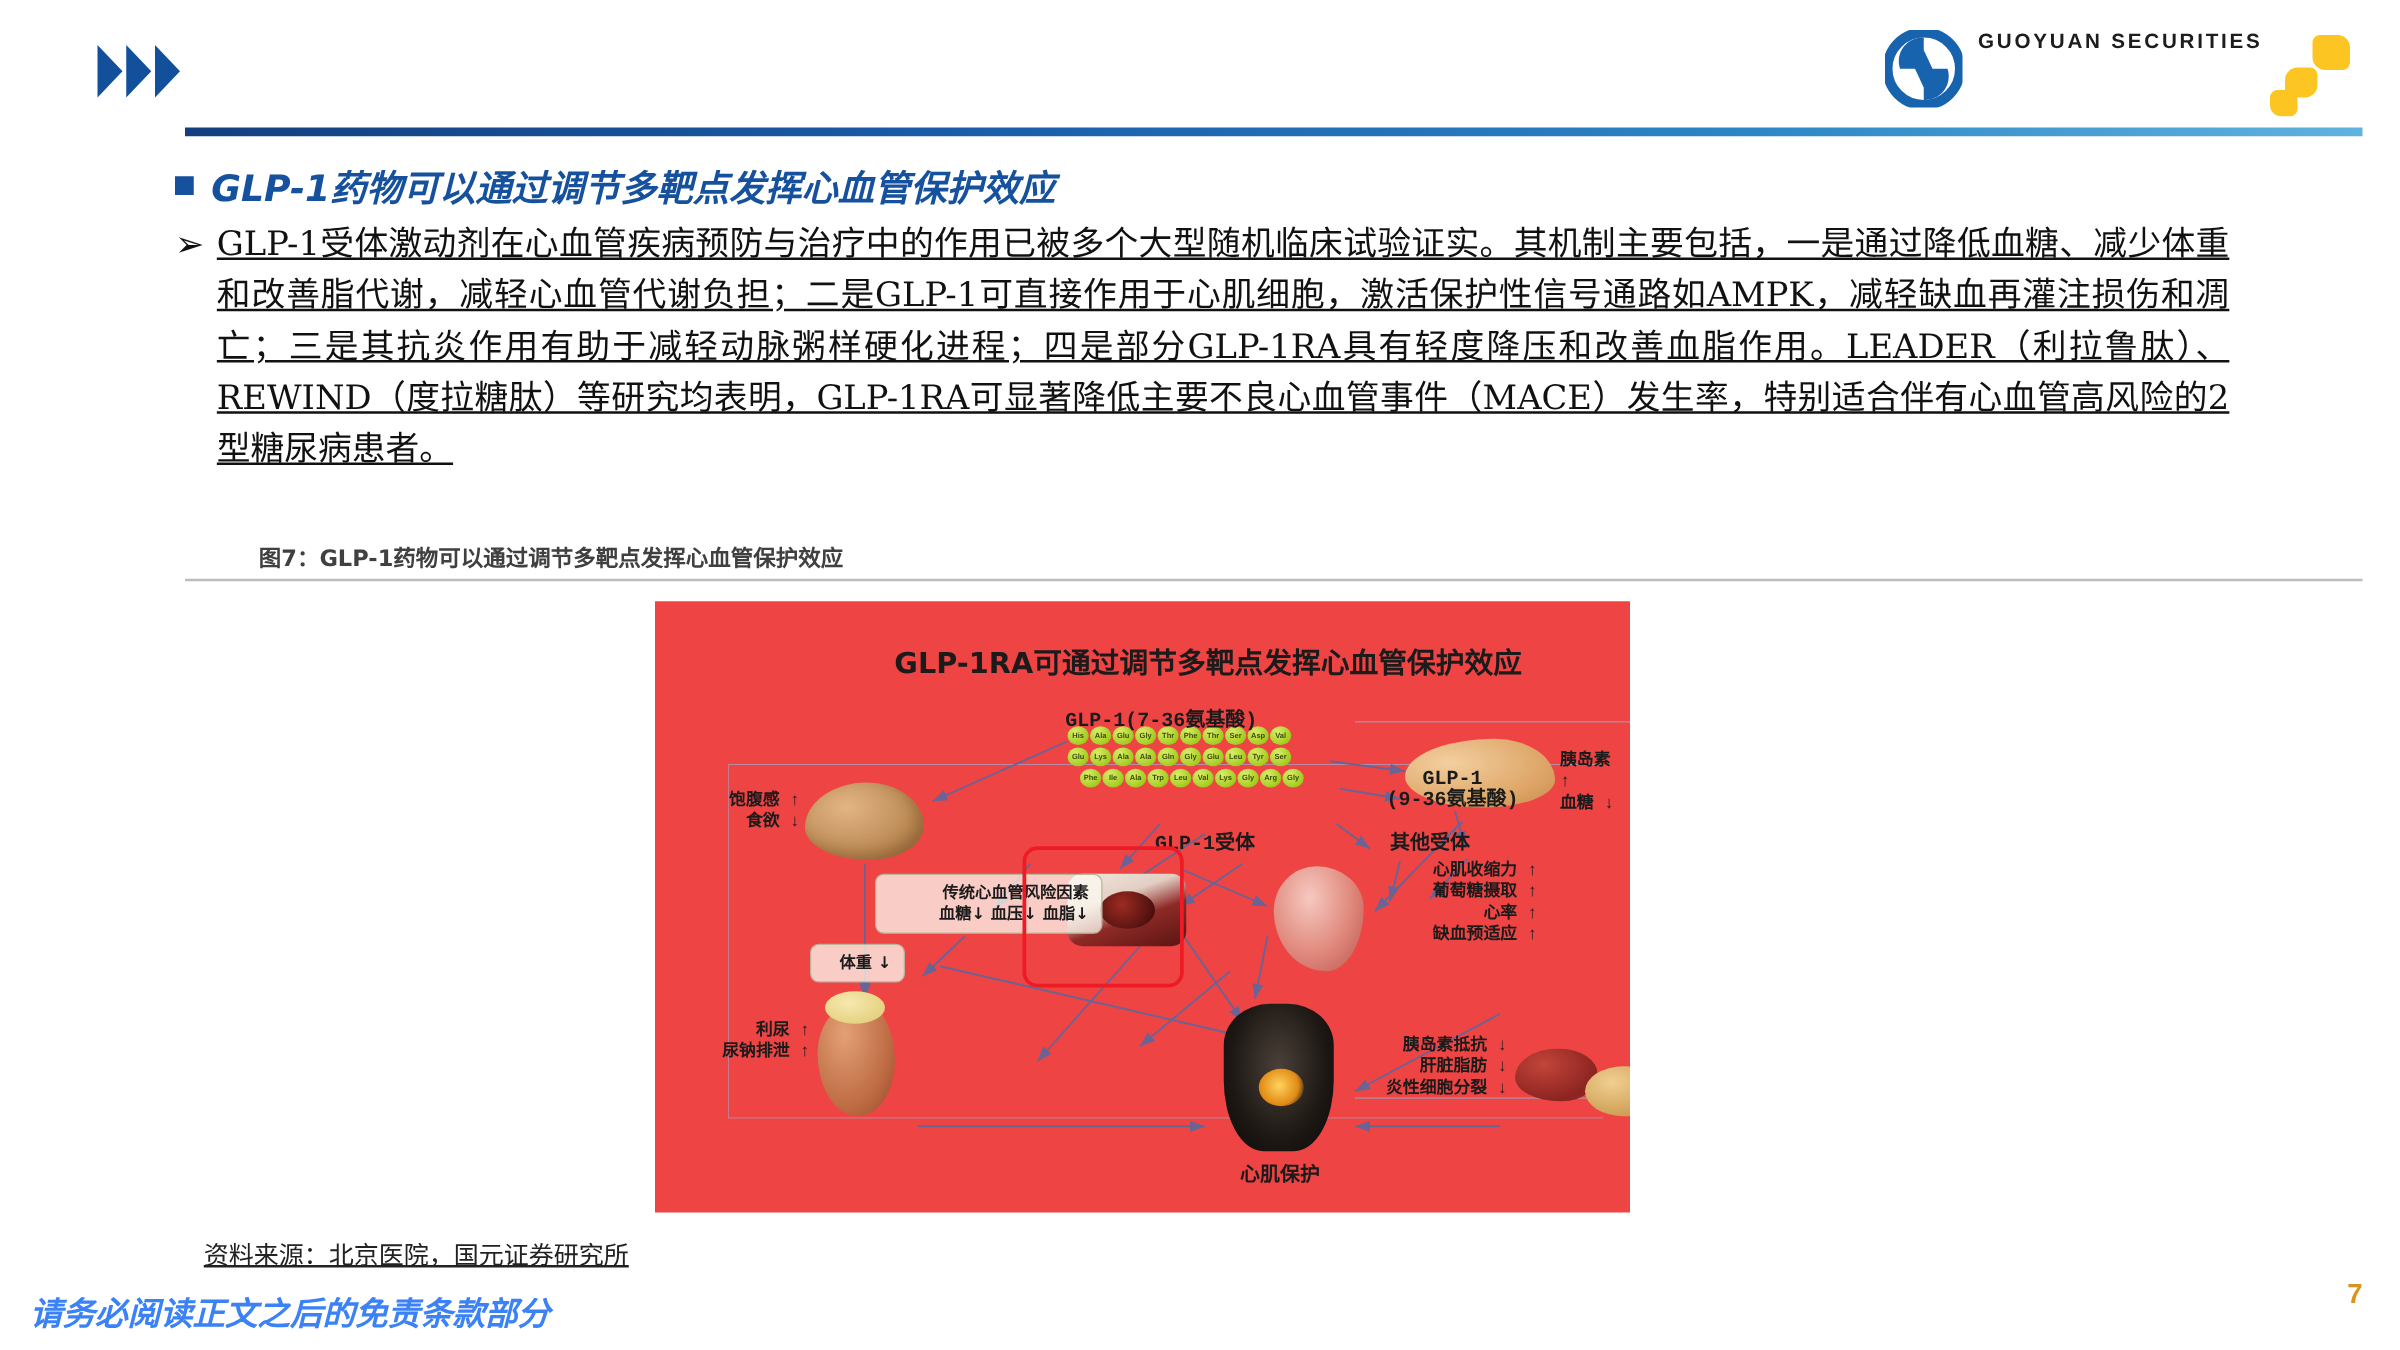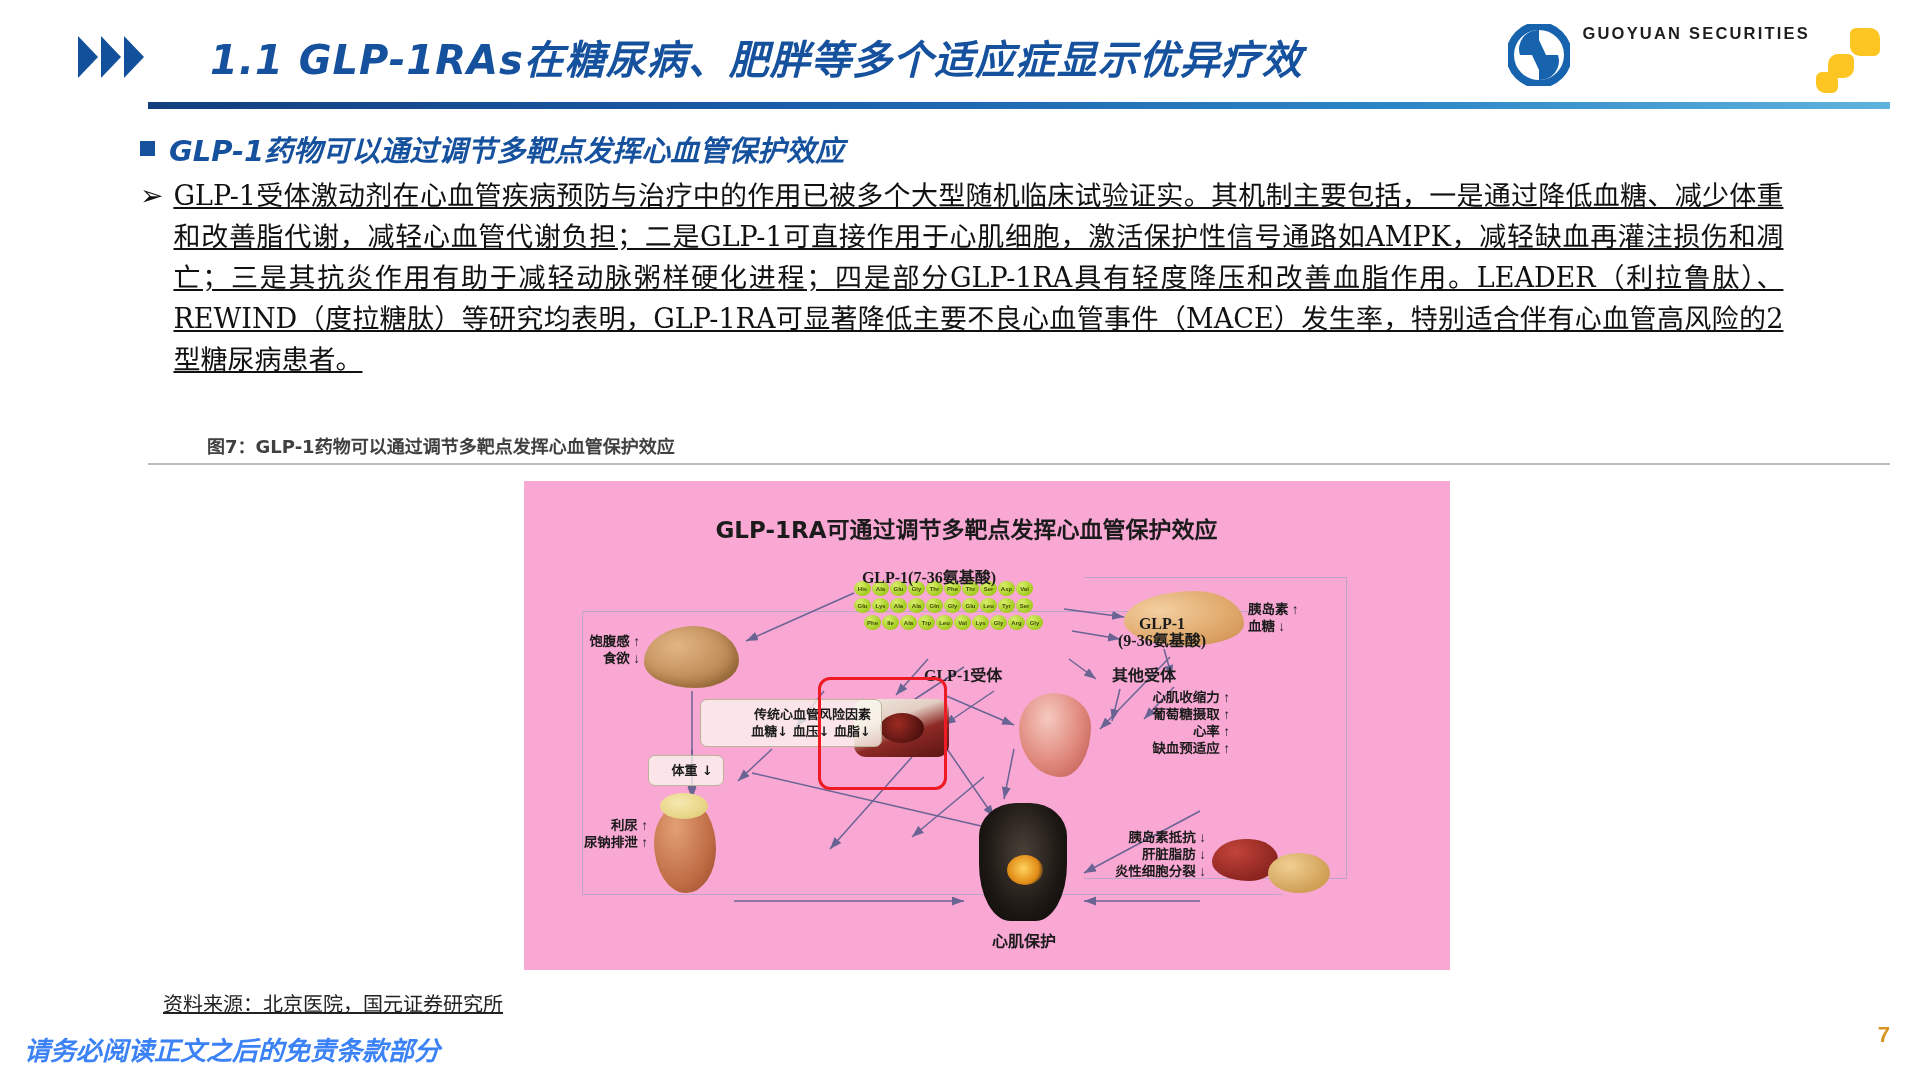--- a/index.html
+++ b/index.html
@@ -163,41 +163,41 @@
     position: absolute;
     left: 148px; top: 463px;
     width: 1742px; height: 2px;
     background: #bdbdbd;
   }
 
   
   #figure {
     position: absolute;
     left: 524px; top: 481px;
-    width: 926px; height: 489px;
-    background: #f9a8d4;
+    width: 780px; height: 489px;
+    background: #ef4444;
     overflow: hidden;
   }
   #fig-title {
     position: absolute;
     left: 0; top: 30px;
     width: 885px;
     text-align: center;
     font-size: 23px;
     font-weight: 700;
     color: #1b1b1b;
     font-family: "DejaVu Sans", "Liberation Sans", sans-serif;
   }
   .fig-lbl {
     position: absolute;
     font-size: 13.5px;
     font-weight: 700;
     color: #1b1b1b;
     line-height: 17px;
-    font-family: Liberation Serif, serif;
+    font-family: Liberation Mono, monospace;
     white-space: pre-line;
   }
   .fig-lbl.big {
     font-size: 16px;
   }
   .fig-lbl.ctr { text-align: center; }
   .fig-lbl.rt  { text-align: right; }
 
   
   #peptide {
@@ -398,21 +398,20 @@
 <body>
 
 <div id="header">
 
   <div id="chevrons">
     <span class="chev"></span>
     <span class="chev"></span>
     <span class="chev"></span>
   </div>
 
-  <div id="slide-title">1.1  GLP-1RAs在糖尿病、肥胖等多个适应症显示优异疗效</div>
 
   <div id="logo">
     <div id="logo-mark">
       <svg width="62" height="62" viewBox="0 0 62 62">
         <circle cx="31" cy="31" r="29" fill="none" stroke="#1763ae" stroke-width="8"></circle>
         <path d="M31 6 L31 31 L12 31 A19 19 0 0 1 31 6 Z" fill="#1763ae"></path>
         <path d="M31 56 L31 31 L50 31 A19 19 0 0 1 31 56 Z" fill="#1763ae"></path>
         <path d="M31 16 L38 31 L31 46 L24 31 Z" fill="#1763ae"></path>
       </svg>
     </div>

